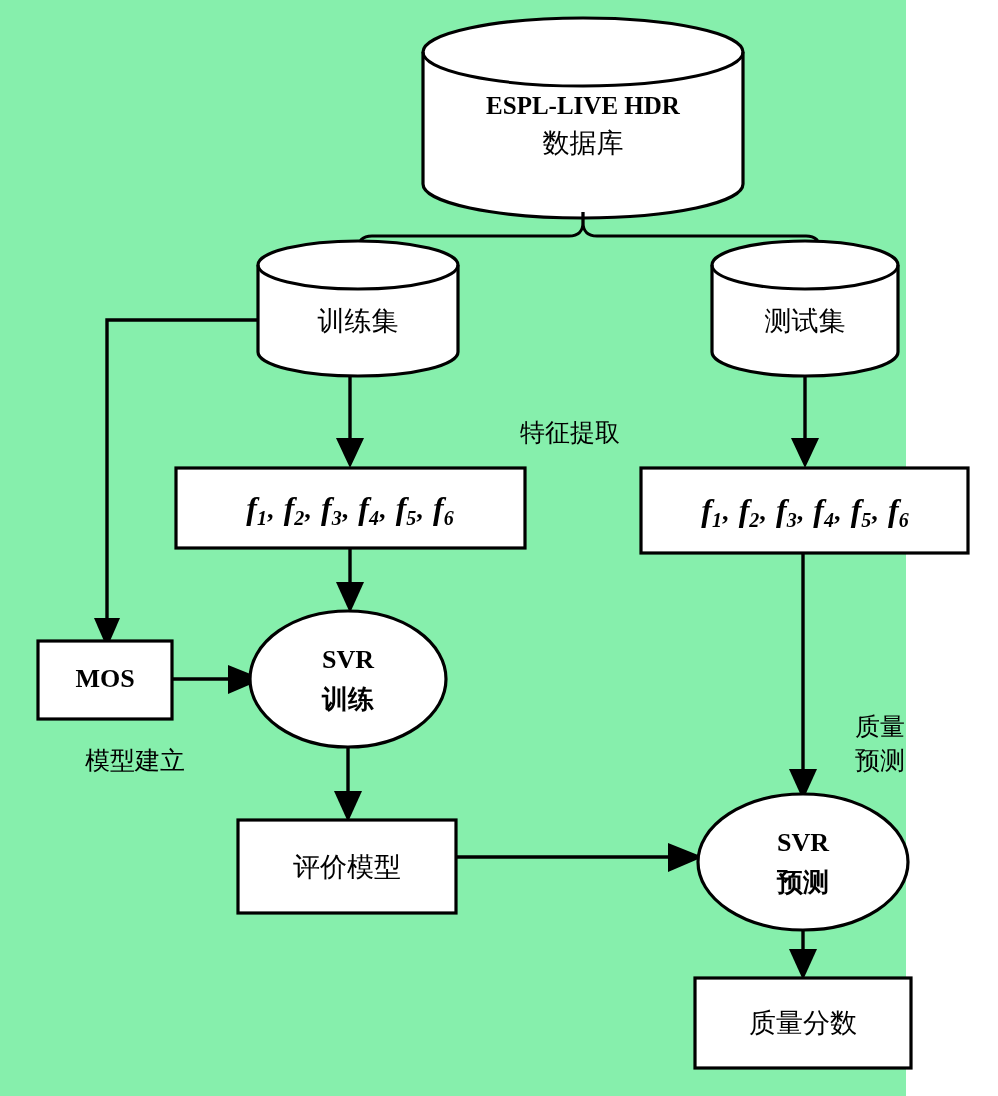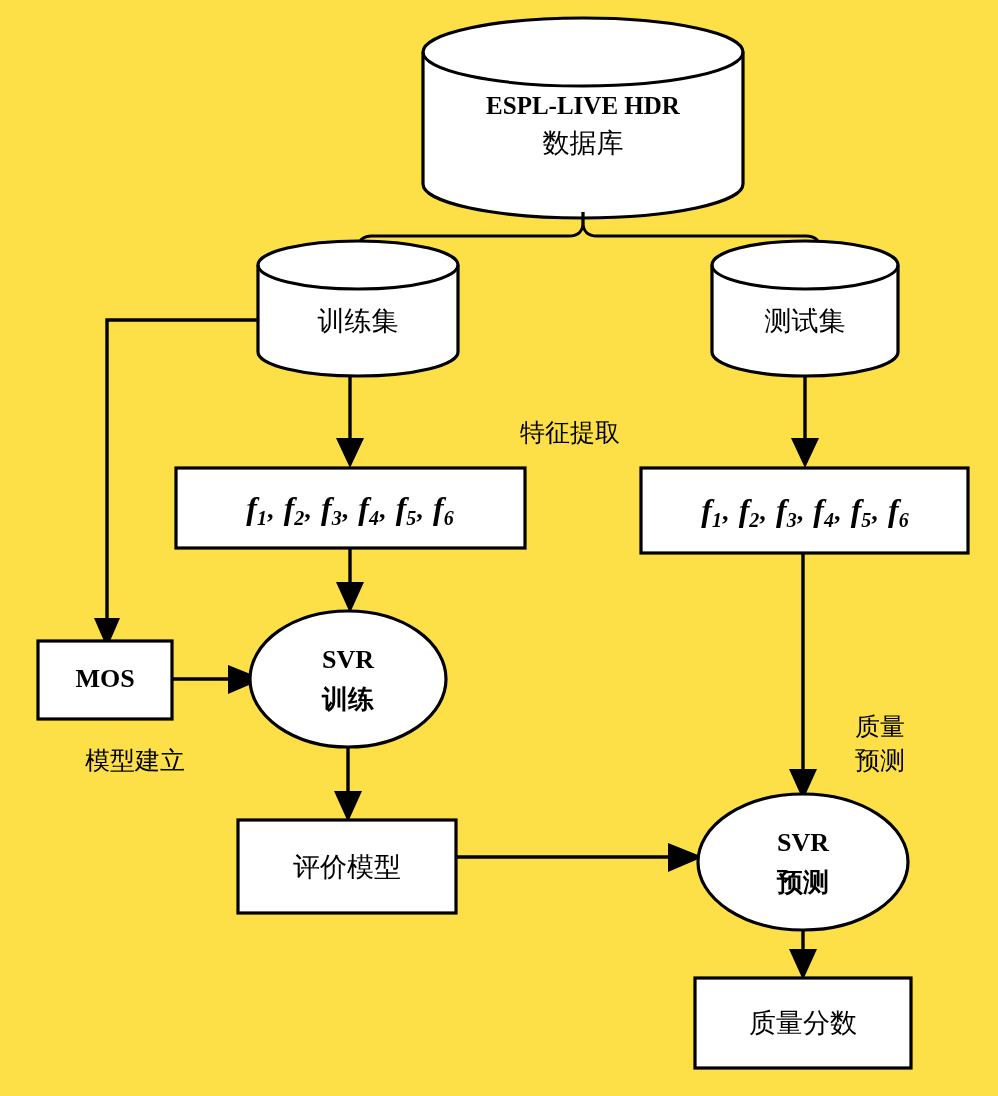--- a/index.html
+++ b/index.html
@@ -8,23 +8,23 @@
     background: #ffffff;
   }
   body {
     width: 998px;
     height: 1096px;
     font-family: "Liberation Sans", sans-serif;
     overflow: hidden;
   }
   #diagram-root {
     position: relative;
-    width: 998px;
+    width: 906px;
     height: 1096px;
-    background: #fde047;
+    background: #86efac;
   }
   svg.flow {
     display: block;
     width: 998px;
     height: 1096px;
   }
   .shape {
     fill: #ffffff;
     stroke: #000000;
     stroke-width: 3.2;

